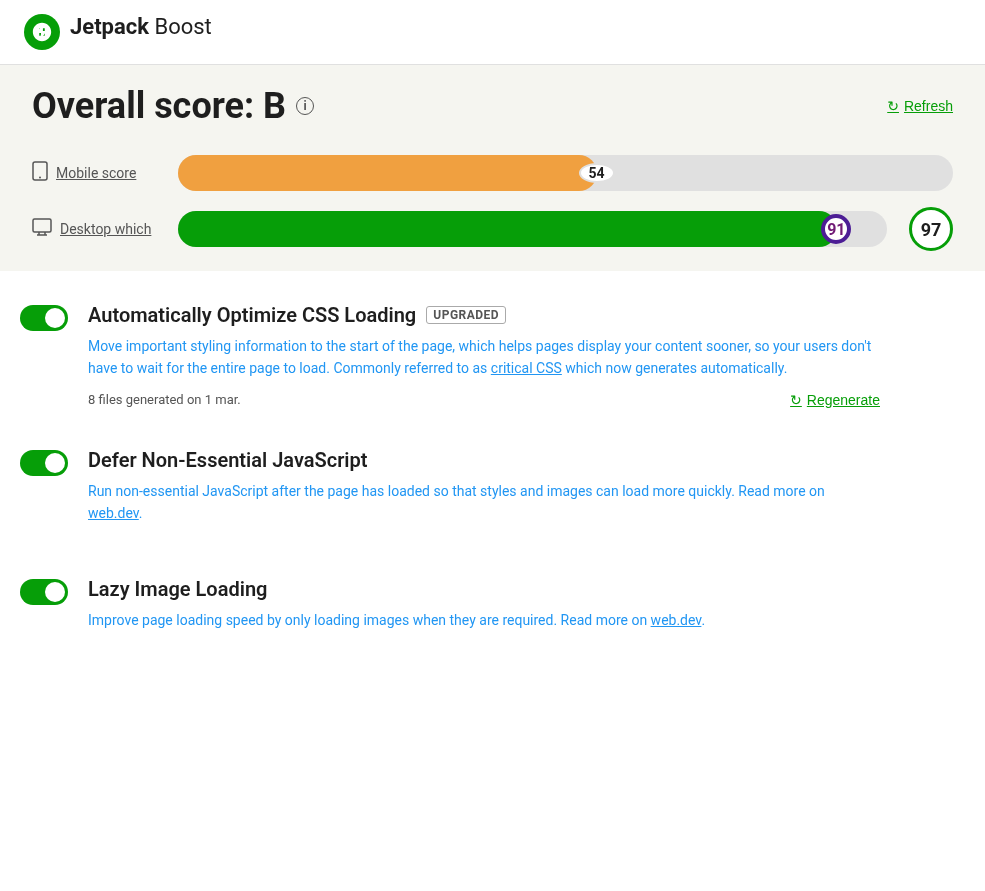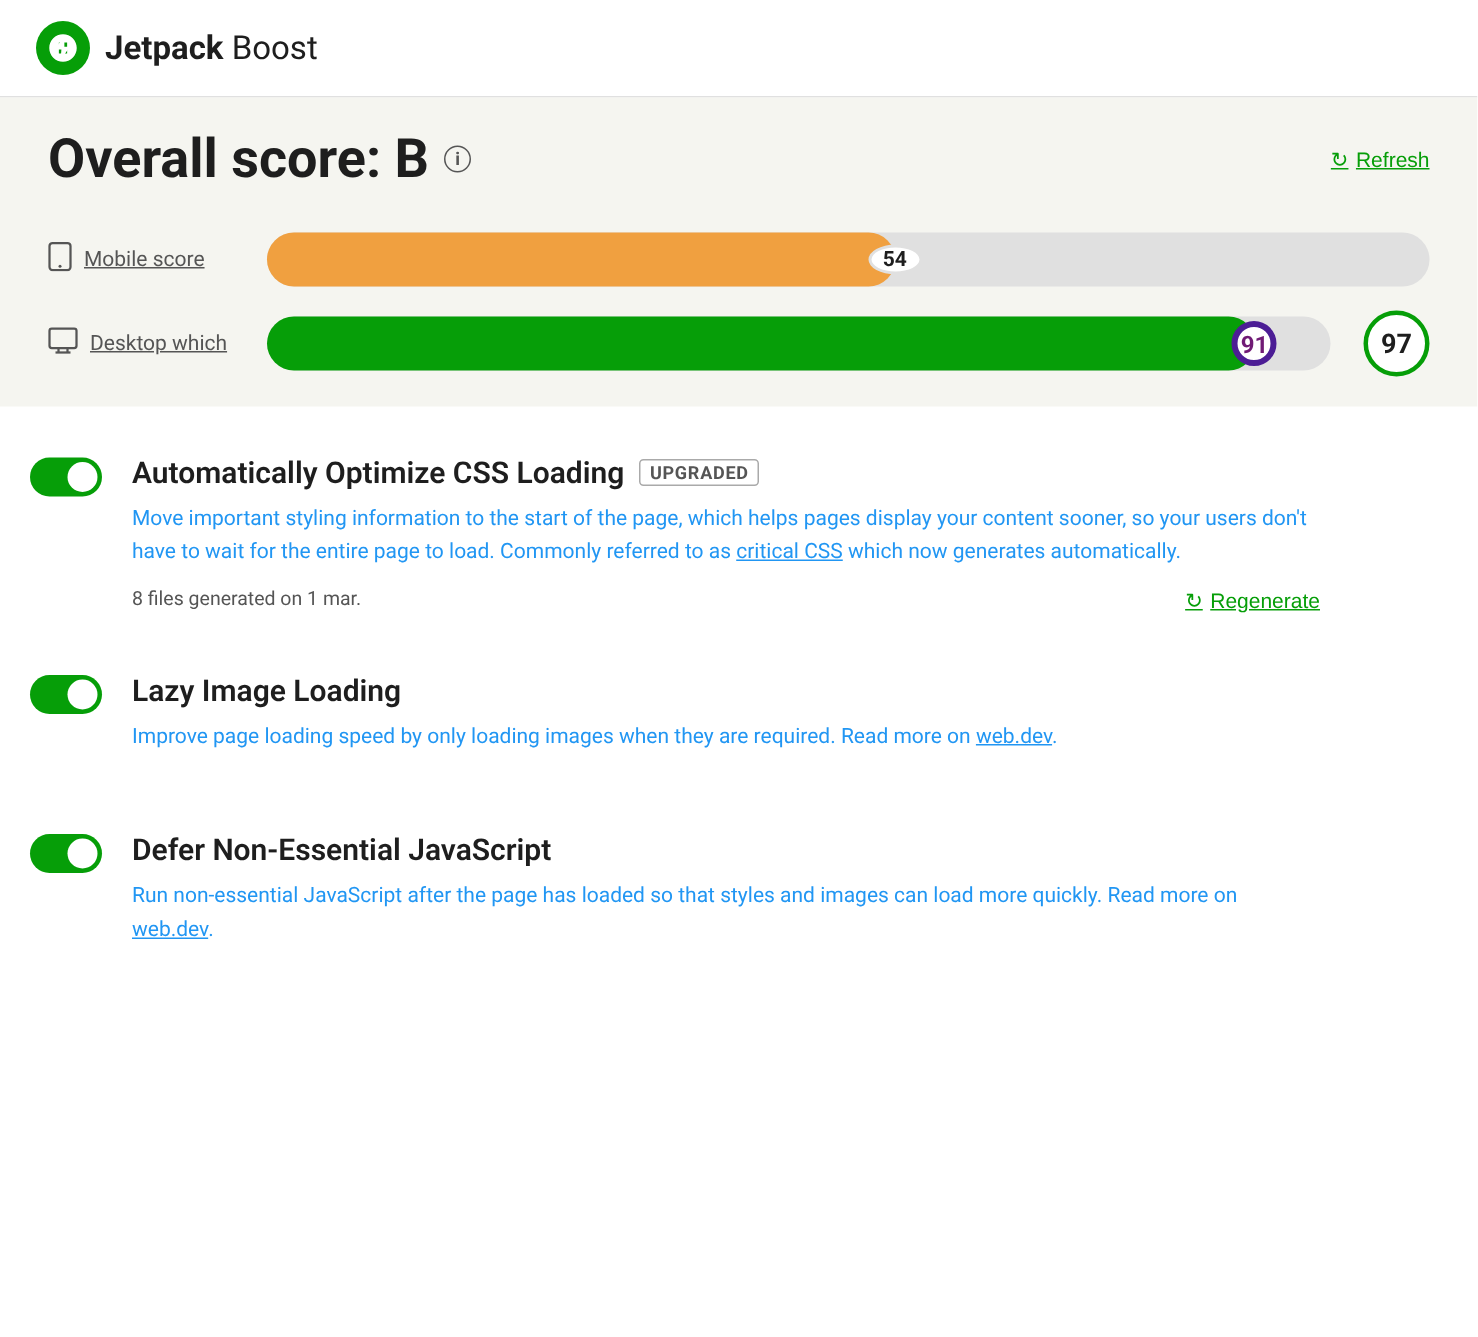--- a/index.html
+++ b/index.html
@@ -12,21 +12,21 @@
     
     .header {
       display: flex;
       align-items: center;
       padding: 14px 24px;
       border-bottom: 1px solid #e0e0e0;
       background: #fff;
     }
     .header-logo {
       display: flex;
-      align-items: center;
+      align-items: flex-start;
       gap: 10px;
     }
     .jetpack-icon {
       width: 36px;
       height: 36px;
       background: #069e08;
       border-radius: 50%;
       display: flex;
       align-items: center;
       justify-content: center;
@@ -377,35 +377,35 @@
       </div>
     </div>
   </div>
 
   <div class="feature-item">
     <div class="toggle-wrap">
       <div class="toggle"></div>
     </div>
     <div class="feature-content">
       <div class="feature-title-row">
-        <span class="feature-title">Lazy Image Loading</span>
+        <span class="feature-title">Defer Non-Essential JavaScript</span>
       </div>
       <div class="feature-desc">
-        Improve page loading speed by only loading images when they are required. Read more on <a href="#">web.dev</a>.
+        Run non-essential JavaScript after the page has loaded so that styles and images can load more quickly. Read more on <a href="#">web.dev</a>.
       </div>
     </div>
   </div>
 
   <div class="feature-item">
     <div class="toggle-wrap">
       <div class="toggle"></div>
     </div>
     <div class="feature-content">
       <div class="feature-title-row">
-        <span class="feature-title">Defer Non-Essential JavaScript</span>
+        <span class="feature-title">Lazy Image Loading</span>
       </div>
       <div class="feature-desc">
-        Run non-essential JavaScript after the page has loaded so that styles and images can load more quickly. Read more on <a href="#">web.dev</a>.
+        Improve page loading speed by only loading images when they are required. Read more on <a href="#">web.dev</a>.
       </div>
     </div>
   </div>
 
 </div>
 
 </body></html>

